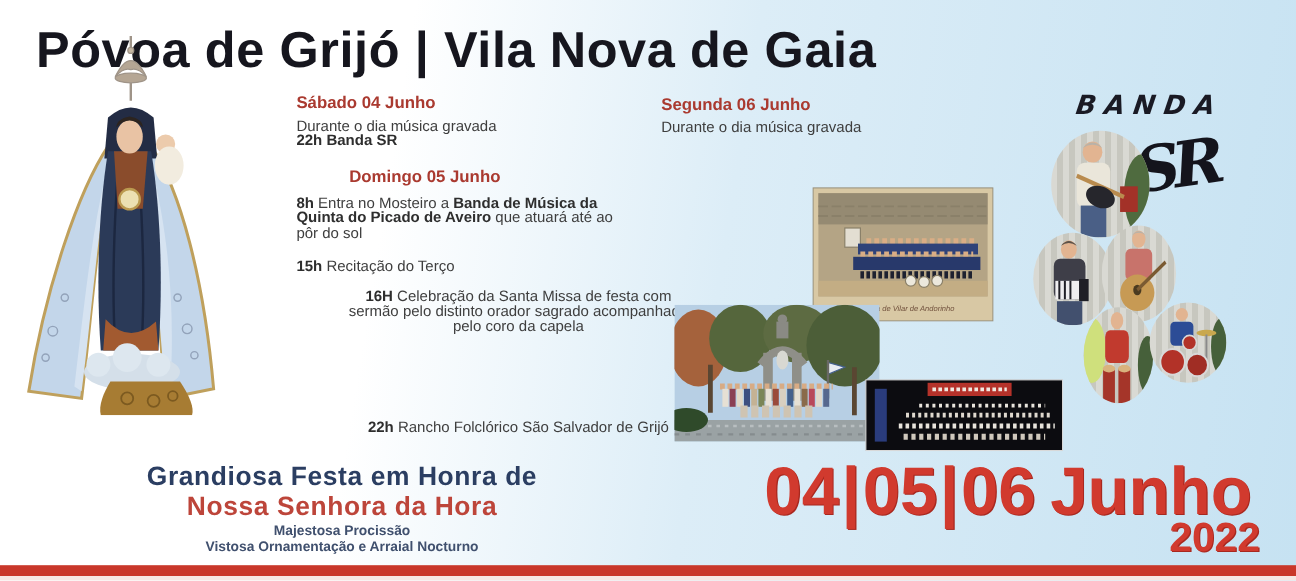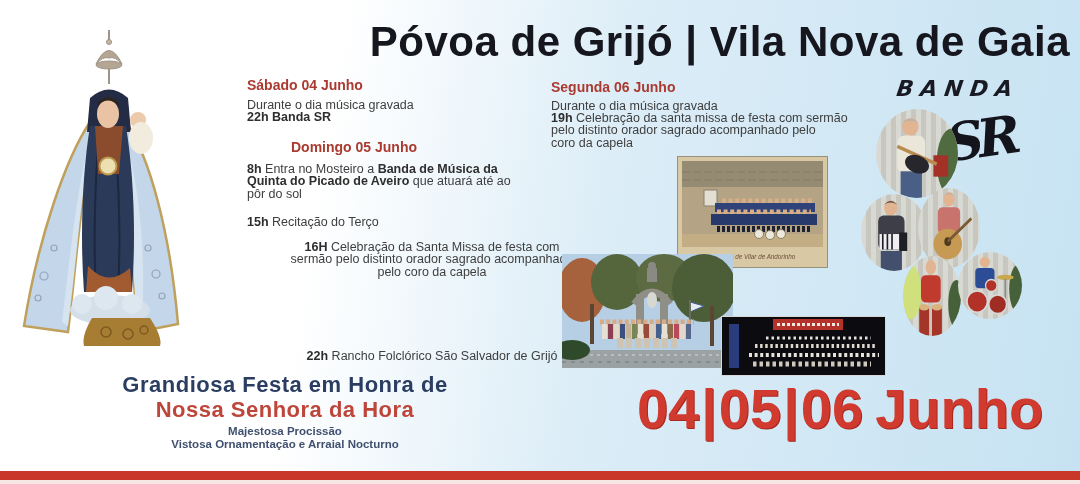--- a/index.html
+++ b/index.html
@@ -2,21 +2,21 @@
 <html><head>
 <meta charset="utf-8">
 <style>
   html,body { margin:0; padding:0; background:#ffffff; }
   .poster {
     position:relative; width:1080px; height:484px; overflow:hidden;
     font-family:"Liberation Sans", sans-serif;
     background:linear-gradient(99deg, #ffffff 0%, #ffffff 30%, #dcedf7 55%, #c6e2f2 100%);
   }
   .title {
-    position:absolute; left:30px; right:10px; top:18px; text-align:right;
+    position:absolute; left:30px; right:10px; top:18px; text-align:left;
     font-size:42px; font-weight:bold; color:#16161e; letter-spacing:0.5px;
     white-space:nowrap;
   }
   .hdr { position:absolute; font-size:14px; font-weight:bold; color:#aa3a30; }
   .sched {
     position:absolute; width:370px; margin:0;
     font-size:12.5px; line-height:12.4px; color:#3e3e3e; white-space:pre-line;
   }
   .sched b, .sched .t { font-weight:bold; color:#2e2e2e; }
   
@@ -33,21 +33,21 @@
     font-family:"DejaVu Serif", serif; font-style:italic; font-weight:bold;
     font-size:52px; color:#14141c; letter-spacing:-6px; transform:rotate(-8deg);
   }
   .member {
     position:absolute; border-radius:50%; overflow:hidden;
     background:repeating-linear-gradient(90deg,#d9d9d3 0 5px,#c7c7bf 5px 10px);
   }
   .member svg { display:block; width:100%; height:100%; }
   
   .festa { position:absolute; left:98px; top:372px; width:374px; text-align:center; }
-  .festa .f1 { font-size:22px; line-height:25px; color:#2b3e62; font-weight:bold; letter-spacing:0.5px; }
+  .festa .f1 { font-size:22px; line-height:25px; color:#2b3e62; font-weight:bold; letter-spacing:0.5px;margin-top:12px; }
   .festa .f2 { font-size:22px; line-height:25px; color:#bd453a; font-weight:bold; letter-spacing:0.5px; }
   .festa .f4 { font-size:11.5px; line-height:12.5px; color:#40506e; font-weight:bold; margin-top:3px; }
   .festa .f5 { font-size:11.5px; line-height:12.5px; color:#40506e; font-weight:bold; }
   
   .bigdate {
     position:absolute; left:630px; top:376px; width:420px; text-align:center;
     font-size:56px; font-weight:bold; color:#d13a2e; white-space:nowrap;
     text-shadow:1px 1px 0 #a8281f;
   }
   .bigdate .sep { padding:0 2px; }
@@ -129,23 +129,20 @@
 
   <p class="sched" style="left:247px; top:241px;text-align:center;"><b class="t">16H</b><span> Celebração da Santa Missa de festa com
 sermão pelo distinto orador sagrado acompanhado
 pelo coro da capela</span></p>
 
 
   <p class="sched" style="left:247px; top:350px;text-align:center;"><b class="t">22h</b><span> Rancho Folclórico São Salvador de Grijó</span></p>
 
   <div class="hdr" style="left:551px; top:79px;">Segunda 06 Junho</div>
   <div class="sched" style="left:551px; top:100px;">Durante o dia música gravada</div>
-  <p class="sched" style="left:551px; top:112px;"><b class="t">19h</b><span> Celebração da santa missa de festa com sermão
-pelo distinto orador sagrado acompanhado pelo
-coro da capela</span></p>
 
   <svg class="photo" style="left:677px; top:156px;" width="151" height="112" viewBox="0 0 151 112">
     <rect x="0.5" y="0.5" width="150" height="111" fill="#d8c8a4" stroke="#97907e"></rect>
     <rect x="5" y="5" width="141" height="86" fill="#b4a485"></rect>
     <rect x="5" y="5" width="141" height="26" fill="#958a72"></rect>
     <line x1="5" y1="16" x2="146" y2="16" stroke="#8a8069" stroke-width="1.5" stroke-dasharray="8 3"></line>
     <line x1="5" y1="24" x2="146" y2="24" stroke="#8a8069" stroke-width="1.5" stroke-dasharray="8 3"></line>
     <rect x="27" y="34" width="13" height="16" fill="#e3ded2" stroke="#8a8069"></rect>
     <line x1="45" y1="45" x2="135" y2="45" stroke="#d9ad85" stroke-width="5" stroke-dasharray="4 2.6"></line>
     <rect x="38" y="47" width="100" height="9" fill="#2f4279"></rect>
@@ -281,17 +278,18 @@
   </div>
 
   <div class="festa">
     <div class="f1">Grandiosa Festa em Honra de</div>
     <div class="f2">Nossa Senhora da Hora</div>
     <div class="f4">Majestosa Procissão</div>
     <div class="f5">Vistosa Ornamentação e Arraial Nocturno</div>
   </div>
 
   <div class="bigdate"><span>04</span><span class="sep">|</span><span>05</span><span class="sep">|</span><span>06</span><span class="month">Junho</span></div>
+  <div class="year">2022</div>
 
   <div class="bottom-bar"></div>
   <div class="bottom-strip"></div>
 
 </div>
 
 </body></html>

